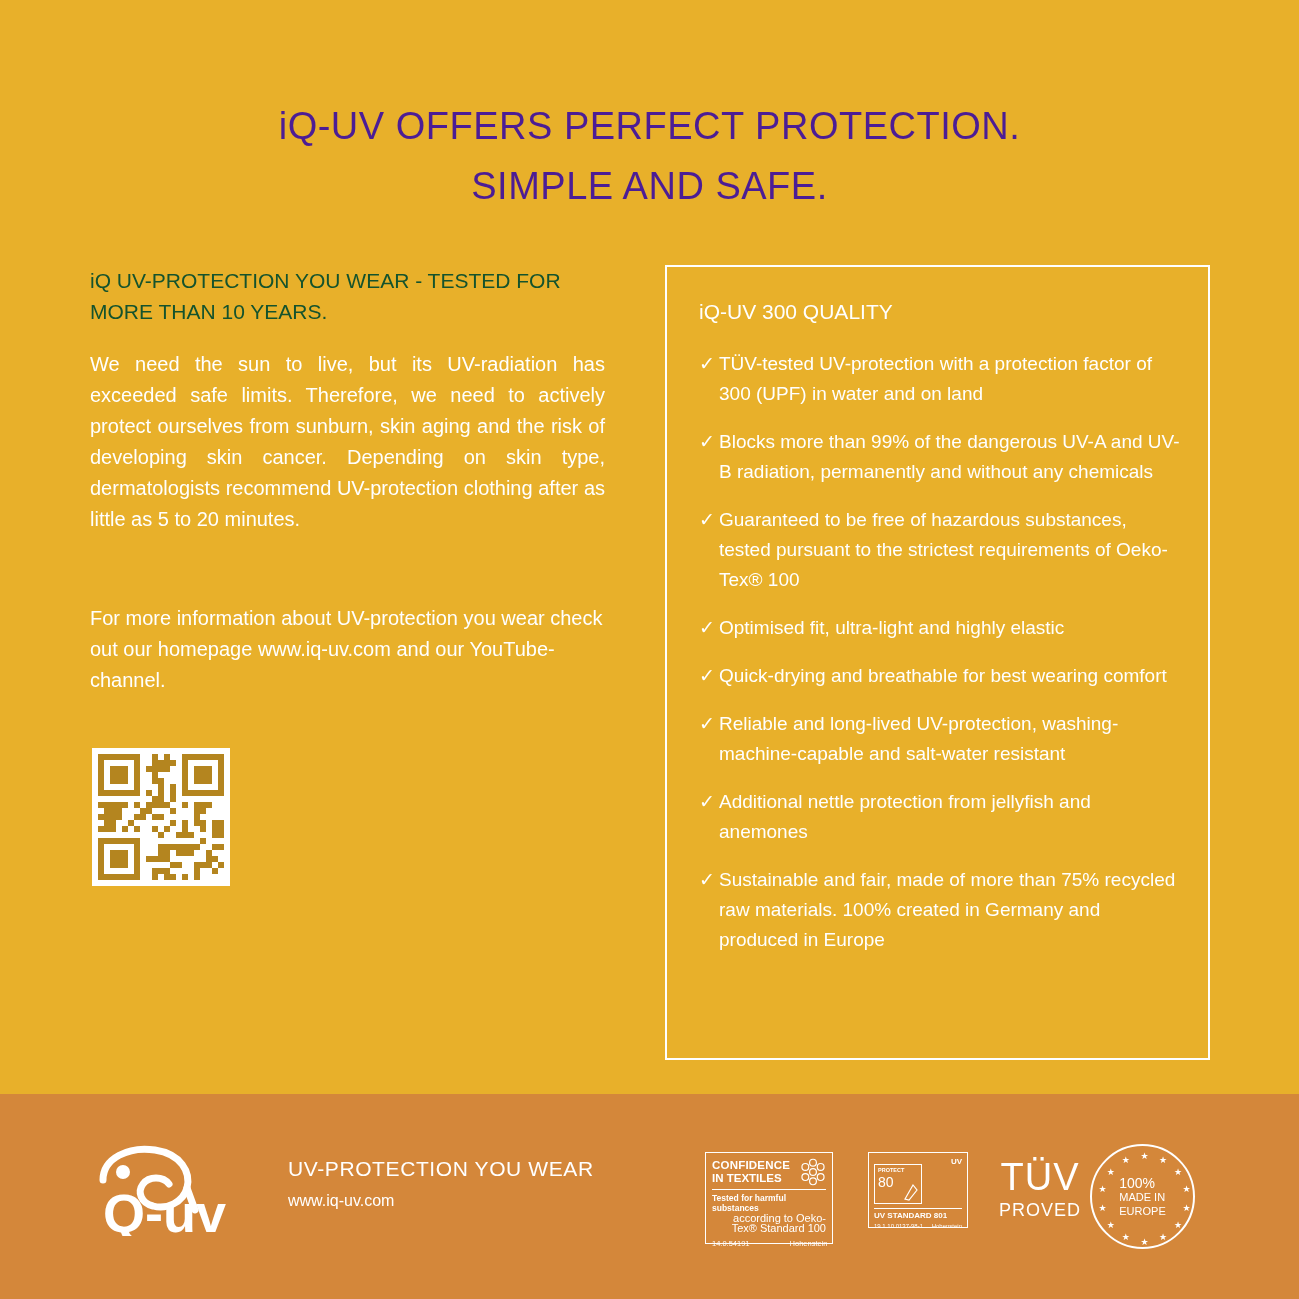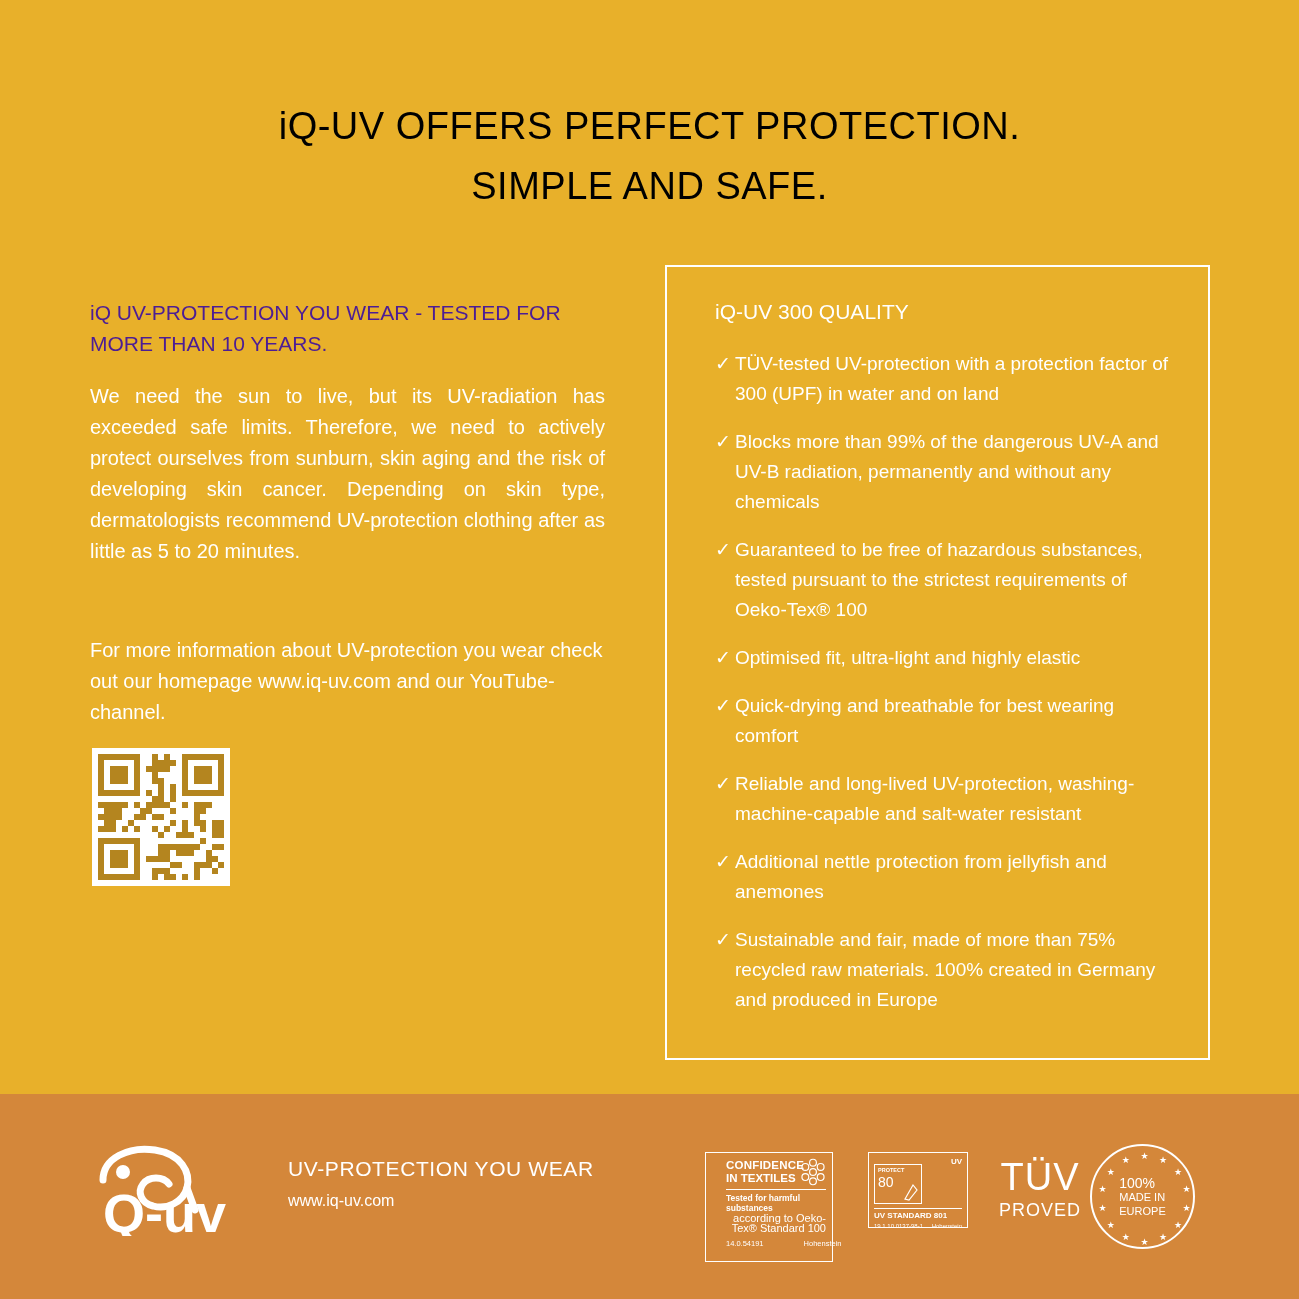--- a/index.html
+++ b/index.html
@@ -22,41 +22,40 @@
     background: #E8B02A;
   }
 
   
   .headline {
     position: absolute;
     top: 96px;
     left: 0;
     width: 1299px;
     text-align: center;
-    color: #000000;
+    color: #4c1d95;
     font-size: 38px;
     font-weight: normal;
     letter-spacing: 0.5px;
     line-height: 60px;
   }
   .headline .l1, .headline .l2 { display: block; }
 
   
   .left-col {
     position: absolute;
     left: 90px;
     top: 265px;
     width: 515px;
   }
   .left-title {
     font-size: 21px;
     line-height: 31px;
-    color: #4c1d95;
+    color: #14532d;
     margin-bottom: 22px;
-    margin-top: 32px;
   }
   .left-body {
     font-size: 20px;
     line-height: 31px;
     color: #FFFFFF;
     text-align: justify;
     margin-bottom: 10px;
   }
   .left-body.second {
     margin-top: 68px;
@@ -86,21 +85,21 @@
 
   
   .right-box {
     position: absolute;
     left: 665px;
     top: 265px;
     width: 545px;
     height: 795px;
     border: 2px solid #FFFFFF;
     box-sizing: border-box;
-    padding: 30px 28px 20px 48px;
+    padding: 30px 28px 20px 32px;
   }
   .right-title {
     font-size: 21px;
     line-height: 30px;
     margin-bottom: 22px;
     color: #FFFFFF;
   }
   .feature {
     display: flex;
     font-size: 19px;
@@ -154,23 +153,23 @@
   
   .seal {
     position: absolute;
     color: #FFFFFF;
     box-sizing: border-box;
   }
   .seal-oeko {
     left: 705px;
     top: 58px;
     width: 128px;
-    height: 110px;
+    height: 92px;
     border: 1.5px solid #FFFFFF;
-    padding: 6px 6px 4px 20px;
+    padding: 6px 6px 4px 6px;
     font-size: 8px;
     line-height: 10px;
   }
   .seal-oeko .o1 { font-size: 11.5px; font-weight: bold; line-height: 13px; letter-spacing: .2px;}
   .seal-oeko .o2 { font-size: 11.5px; font-weight: bold; line-height: 13px; margin-bottom: 4px;}
   .seal-oeko .o3 { font-size: 8.5px; font-weight: bold; border-top: 1px solid #FFFFFF; padding-top: 3px;}
   .seal-oeko .o4 { font-size: 11px; text-align: right; }
   .seal-oeko .orow { display: flex; justify-content: space-between; font-size: 7.5px; margin-top: 6px; gap: 40px;}
   .oeko-flower {
     position: absolute;

